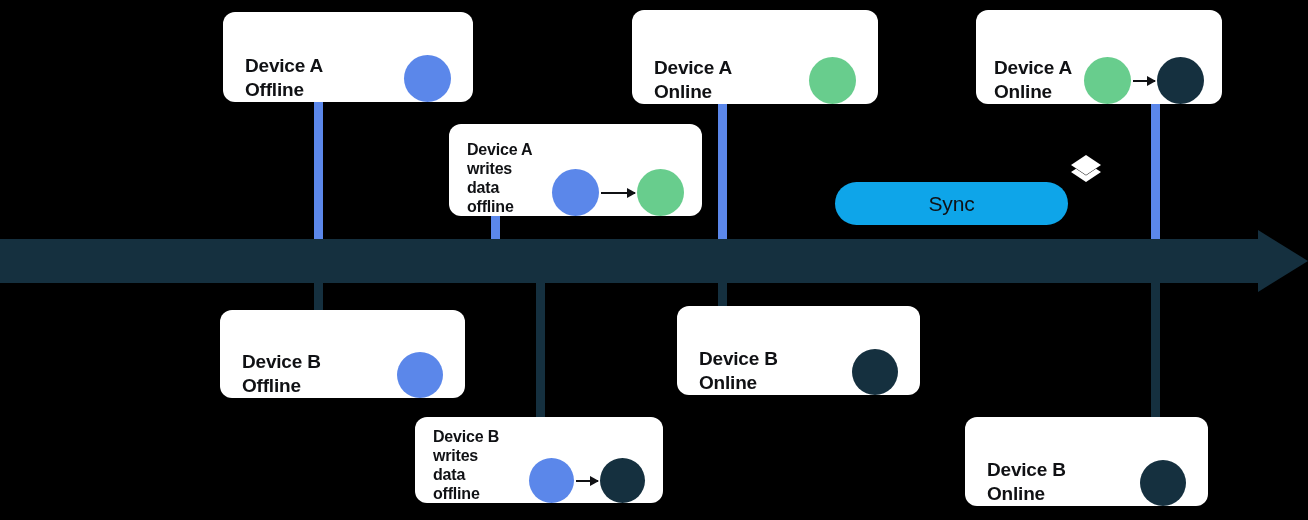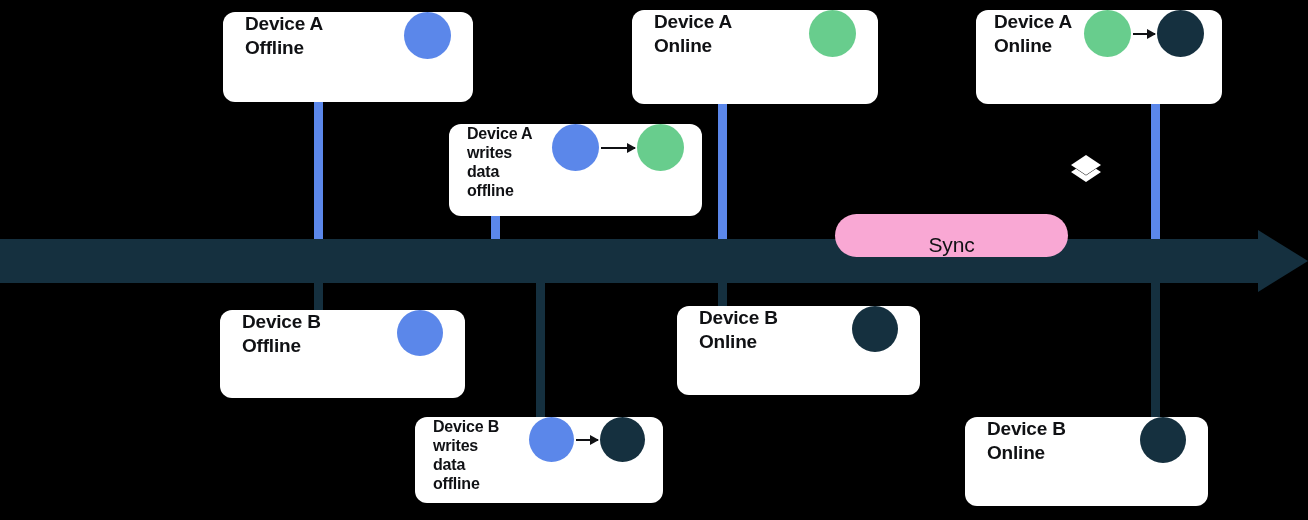--- a/index.html
+++ b/index.html
@@ -47,21 +47,21 @@
   .connector.blue  { background: #5B87EA; }
   .connector.navy  { background: #15303F; }
 
   
   .card {
     position: absolute;
     background: #FFFFFF;
     border-radius: 12px;
     box-sizing: border-box;
     display: flex;
-    align-items: flex-start;
+    align-items: flex-end;
     padding: 0 22px;
     z-index: 3;
   }
   .card-label {
     font-weight: bold;
     color: #101114;
     font-size: 19px;
     line-height: 24px;
     white-space: pre-line;
     letter-spacing: -0.2px;
@@ -96,27 +96,26 @@
     width: 0;
     height: 0;
     border-top: 5px solid transparent;
     border-bottom: 5px solid transparent;
     border-left: 9px solid #101114;
   }
 
   
   .sync-pill {
     position: absolute;
-    background: #f9a8d4;
+    background: #0ea5e9;
     border-radius: 24px;
     display: flex;
-    align-items: flex-end;
+    align-items: center;
     justify-content: center;
     z-index: 3;
-    margin-top: 32px;
   }
   .sync-text {
     font-size: 21px;
     color: #101114;
     letter-spacing: -0.2px;
   }
   .layers-icon {
     position: absolute;
     z-index: 4;
   }

